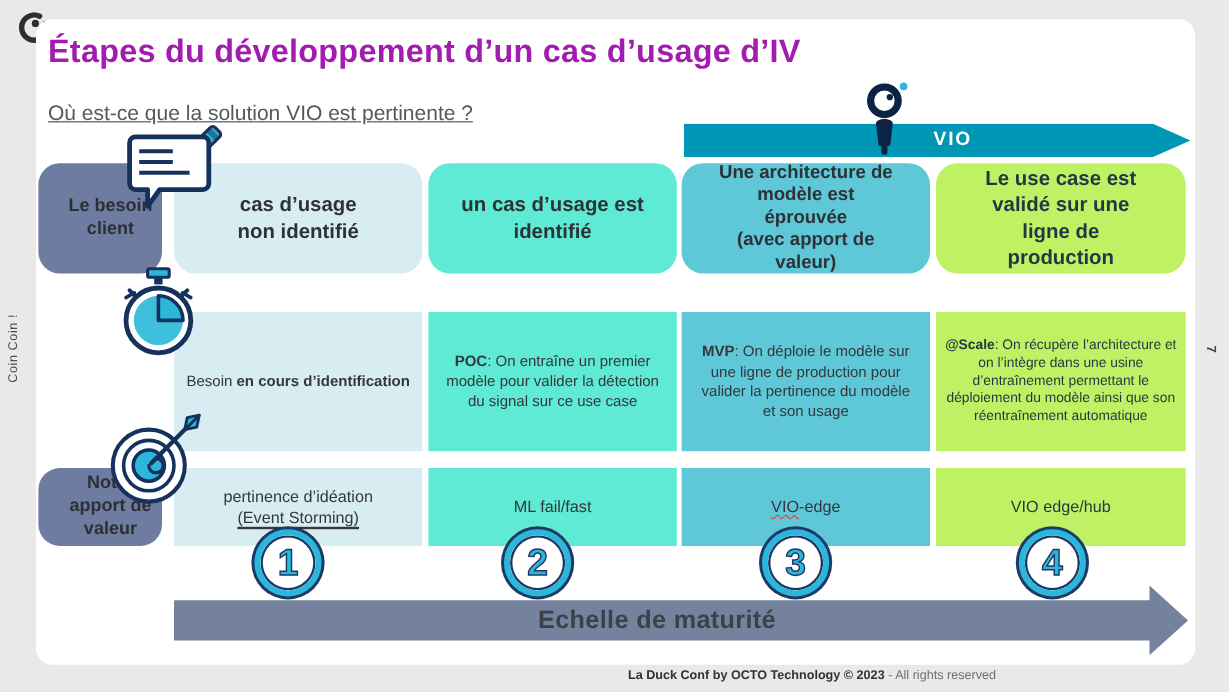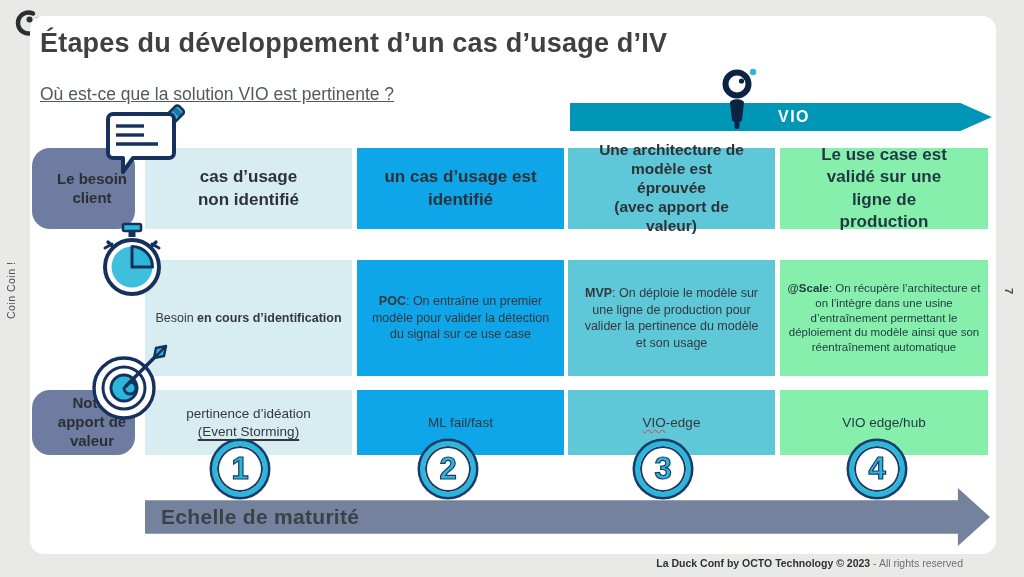--- a/index.html
+++ b/index.html
@@ -15,40 +15,40 @@
     font-size:10.5px; color:#4a4e54; letter-spacing:.5px; }
   .page-num { position:absolute; left:999px; top:283px; width:16px; height:16px;
     transform:rotate(90deg); font-size:11px; font-weight:bold; color:#44484d; text-align:center; }
 
   .logo { position:absolute; left:9px; top:7px; }
 
   .card { position:absolute; left:30px; top:16px; width:966px; height:538px;
     background:#fff; border-radius:14px; }
 
   .title { position:absolute; left:40px; top:28px; font-size:27px; font-weight:bold;
-    color:#404040; letter-spacing:.2px; }
+    color:#a21caf; letter-spacing:.2px; }
   .subtitle { position:absolute; left:40px; top:84px; font-size:17.5px; color:#54595f;text-decoration:underline; }
 
   
   .vio-banner { position:absolute; left:570px; top:103px; width:422px; height:28px;
     background:#0097b7;
     clip-path:polygon(0 0, 92.5% 0, 100% 50%, 92.5% 100%, 0 100%);
     display:flex; align-items:center; justify-content:center; }
   .vio-banner span { color:#fff; font-weight:bold; font-size:16px; letter-spacing:1.5px; padding-left:26px; }
   .vio-pin { position:absolute; left:716px; top:63px; z-index:5; }
 
   
   .hdr { position:absolute; left:32px; width:103px; background:#6d7ca0; border-radius:18px;
     display:flex; align-items:center; justify-content:center; text-align:center;
     font-weight:bold; font-size:15px; color:#2c3034; white-space:pre-line; line-height:1.25;padding-left:17px; }
   .cell { position:absolute; display:flex; align-items:center; justify-content:center;
     text-align:center; }
-  .c1 { background:#d8edf2; } .c2 { background:#0ea5e9; }
-  .c3 { background:#5ec8d8; } .c4 { background:#86efac;align-items:center; }
-  .row1 { top:148px; height:81px; } .row2 { top:260px; height:116px; } .row3 { top:390px; height:65px; }
+  .c1 { background:#d8edf2; } .c2 { background:#5eead4; }
+  .c3 { background:#5ec8d8; } .c4 { background:#bef264;align-items:center; }
+  .row1 { top:136px; height:92px;border-radius:18px; } .row2 { top:260px; height:116px; } .row3 { top:390px; height:65px; }
   .colA { left:145px; width:207px;text-align:center; } .colB { left:357px; width:207px; }
   .colC { left:568px; width:207px; } .colD { left:780px; width:208px; }
 
   .besoin { font-weight:bold; font-size:17px; color:#2e3237; white-space:pre-line; line-height:1.3; }
   .besoin.small { font-size:15.5px; line-height:1.22; }
   .c4 .besoin, .c4 .stade, .c4 .apport { color:#1f3842; }
   .stade { font-size:12.5px; color:#34383d; line-height:1.32; padding:4px 10px; }
   .stade.tiny { font-size:11.5px; line-height:1.3; padding:4px 7px; }
   .apport { font-size:13.5px; color:#34383d; line-height:1.3; }
   .u-line { text-decoration:underline; text-decoration-thickness:1.5px; text-underline-offset:3px;margin-top:20px; }
@@ -60,24 +60,24 @@
     box-shadow:0 0 0 2.5px #1d3a66, inset 0 0 0 2px #1d3a66;
     display:flex; align-items:center; justify-content:center;
     font-size:31px; font-weight:bold; color:#2cb7da;
     -webkit-text-stroke:1.2px #1d3a66; z-index:6; }
   .n1{left:212px;} .n2{left:420px;} .n3{left:635px;} .n4{left:849px;}
 
   
   .maturity { position:absolute; left:145px; top:488px; width:845px; height:58px;
     background:#75829e;
     clip-path:polygon(0 21%, 96.2% 21%, 96.2% 0, 100% 50%, 96.2% 100%, 96.2% 79%, 0 79%);
-    display:flex; align-items:center; justify-content:flex-start;padding-left:16px; }
+    display:flex; align-items:center; justify-content:center; }
   .maturity span { font-size:21px; font-weight:bold; color:#3c4147; padding-right:40px; letter-spacing:.3px; }
 
-  .footer { position:absolute; left:0; top:557px; width:963px; text-align:right;
+  .footer { position:absolute; left:0; top:557px; width:830px; text-align:right;
     font-size:10.5px; color:#2e3236; }
   .footer b { font-weight:bold; }
   .footer .rest { color:#6b7076; font-weight:normal; }
 
   .icon { position:absolute; z-index:7; }
 </style>
 </head>
 <body>
 
 <div class="page">

